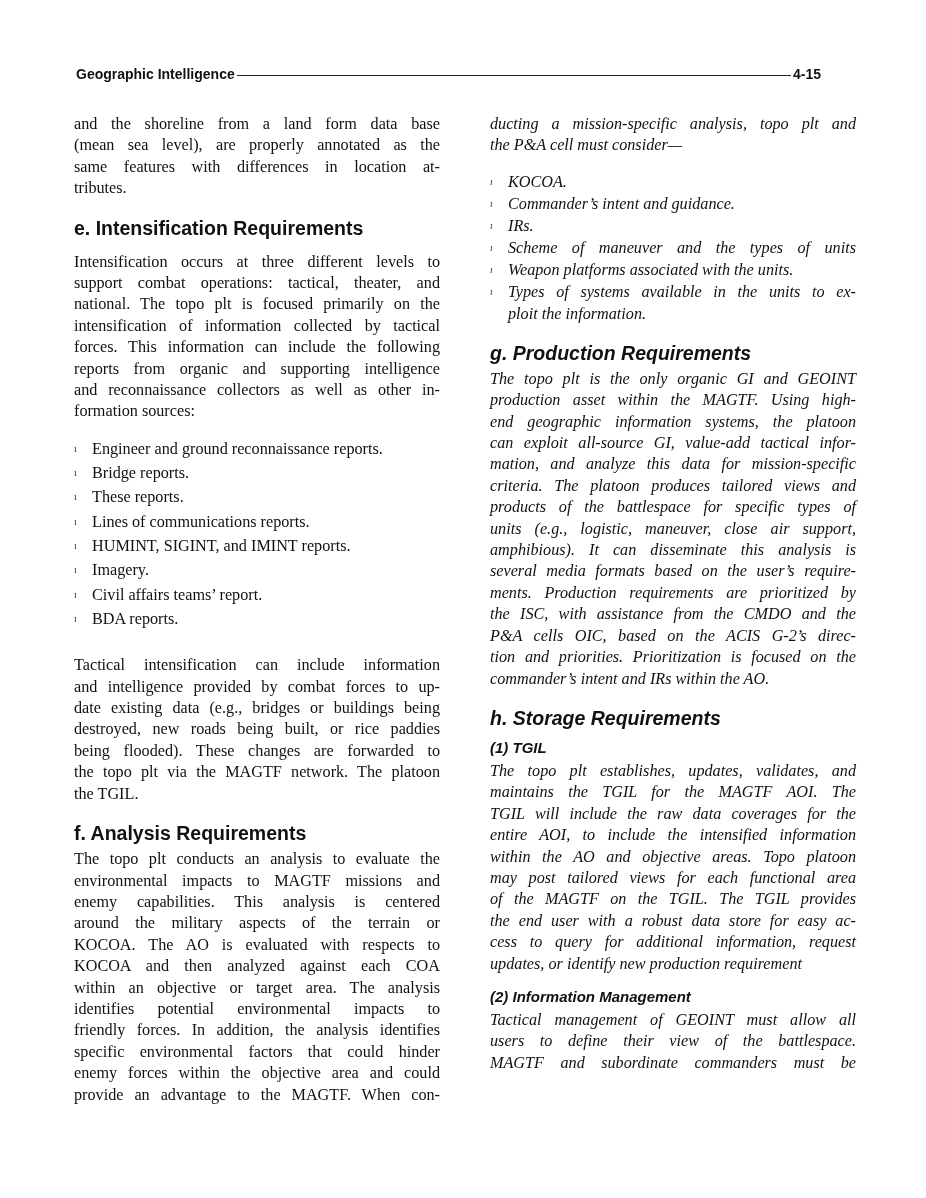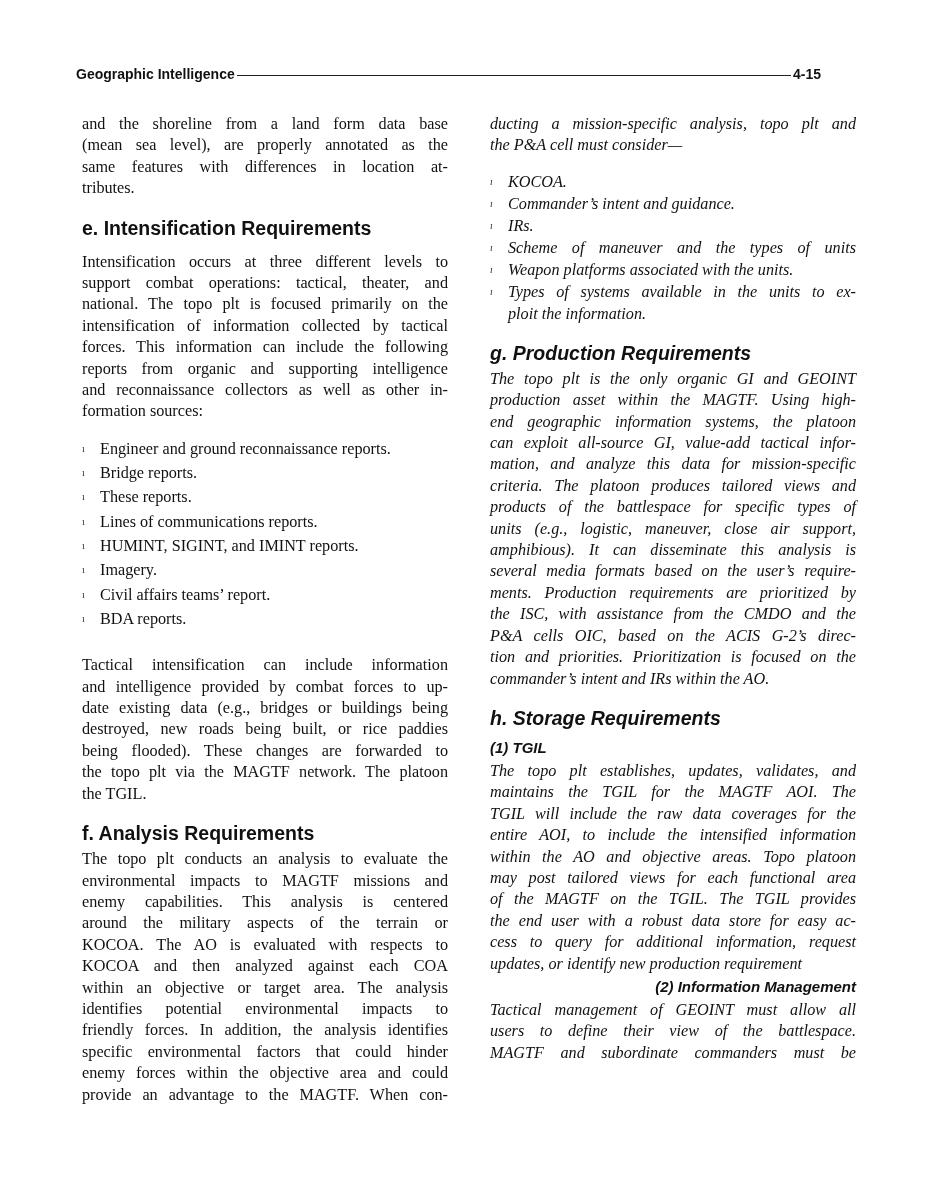--- a/index.html
+++ b/index.html
@@ -4,21 +4,21 @@
   <style>
     html, body { margin: 0; padding: 0; background: #ffffff; }
     body { width: 926px; height: 1198px; position: relative; overflow: hidden; color: #111; }
     .header {
       position: absolute; left: 76px; top: 58px; width: 745px; height: 20px;
       display: flex; align-items: center;
       font-family: "Liberation Sans", sans-serif; font-weight: bold; font-size: 14px; margin-top: 6px;
     }
     .header .rule { flex: 1; height: 0; border-top: 1px solid #222; margin: 2px 2px 0 2px; }
     .col { position: absolute; top: 114px; font-family: "Liberation Serif", serif; font-size: 16.2px; line-height: 21.4px; }
-    .col.left { left: 82px; width: 366px; }
+    .col.left { left: 74px; width: 366px; }
     .col.right { left: 490px; width: 366px; font-style: italic; }
     .p { margin: 0; }
     .line { display: block; text-align: justify; text-align-last: justify; white-space: nowrap; }
     .line.last { text-align-last: left; }
     .h2 { font-family: "Liberation Sans", sans-serif; font-weight: bold; font-size: 19.5px; line-height: 24px; margin: 0; }
     .h3 { font-family: "Liberation Sans", sans-serif; font-weight: bold; font-size: 15px; line-height: 20px; margin: 0; }
     ul.bullets { list-style: none; padding: 0; margin: 0; }
     ul.bullets li { position: relative; padding-left: 18px; }
     ul.bullets li .mark { position: absolute; left: 0; top: 0; font-size: 10px; color: #333; }
   </style>
@@ -138,19 +138,19 @@
     <span class="line">TGIL will include the raw data coverages for the</span>
     <span class="line">entire AOI, to include the intensified information</span>
     <span class="line">within the AO and objective areas. Topo platoon</span>
     <span class="line">may post tailored views for each functional area</span>
     <span class="line">of the MAGTF on the TGIL. The TGIL provides</span>
     <span class="line">the end user with a robust data store for easy ac-</span>
     <span class="line">cess to query for additional information, request</span>
     <span class="line last">updates, or identify new production requirement</span>
   </p>
 
-  <h3 class="h3" style="margin-top:2px;text-align:right;">(2)  Information Management</h3>
+  <h3 class="h3" style="margin-top:12px;">(2)  Information Management</h3>
   <p class="p" style="margin-top:3px;">
     <span class="line">Tactical management of GEOINT must allow all</span>
     <span class="line">users to define their view of the battlespace.</span>
     <span class="line">MAGTF and subordinate commanders must be</span>
   </p>
 </div>
 
 </body></html>

